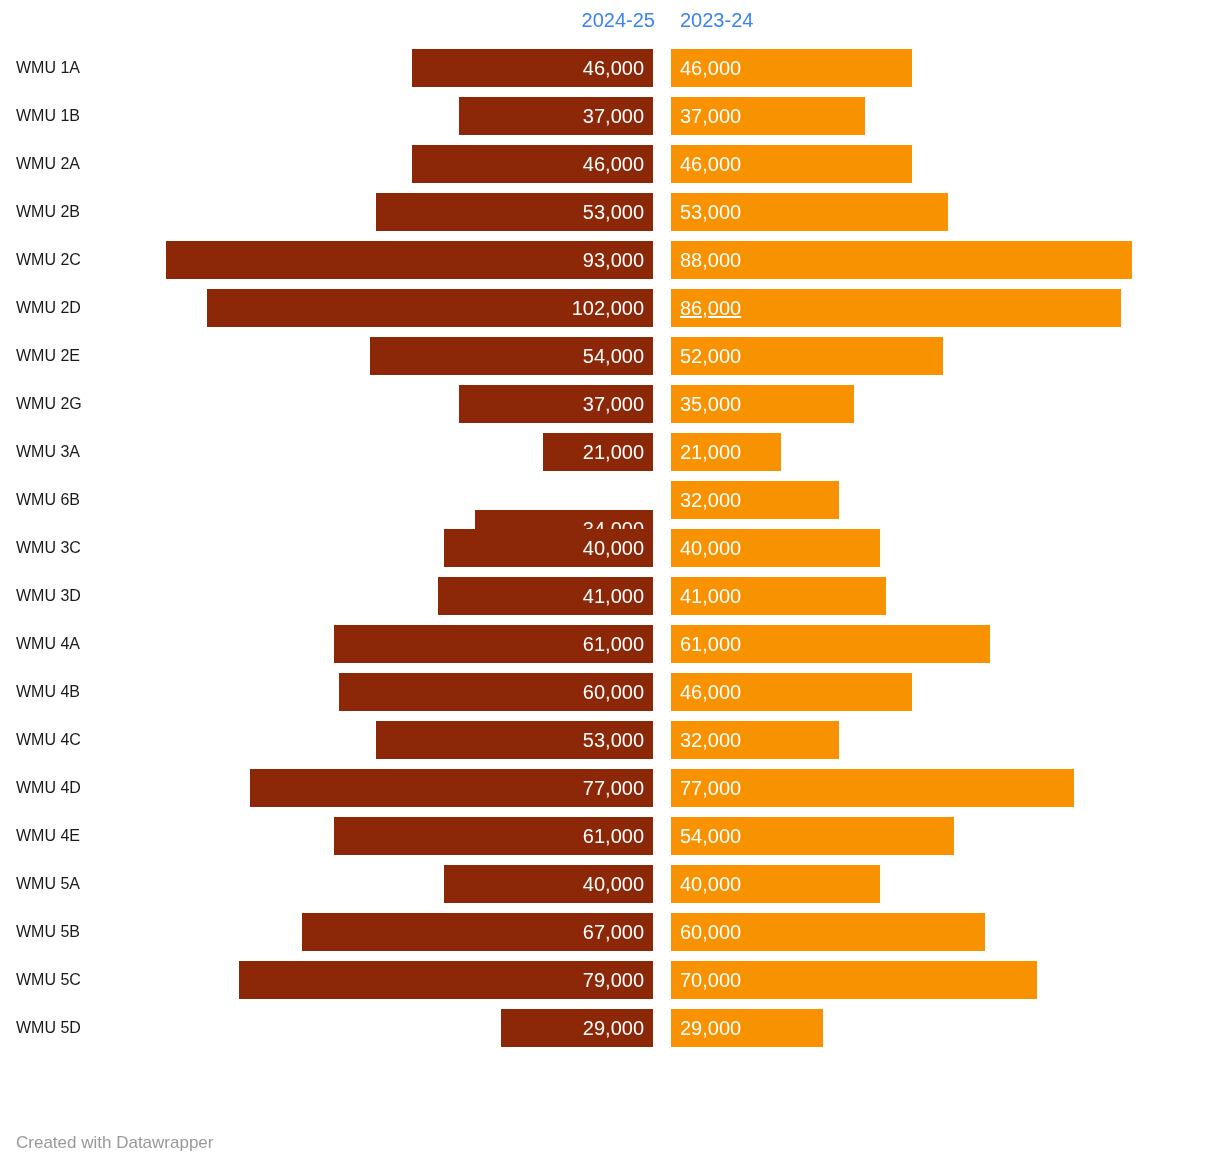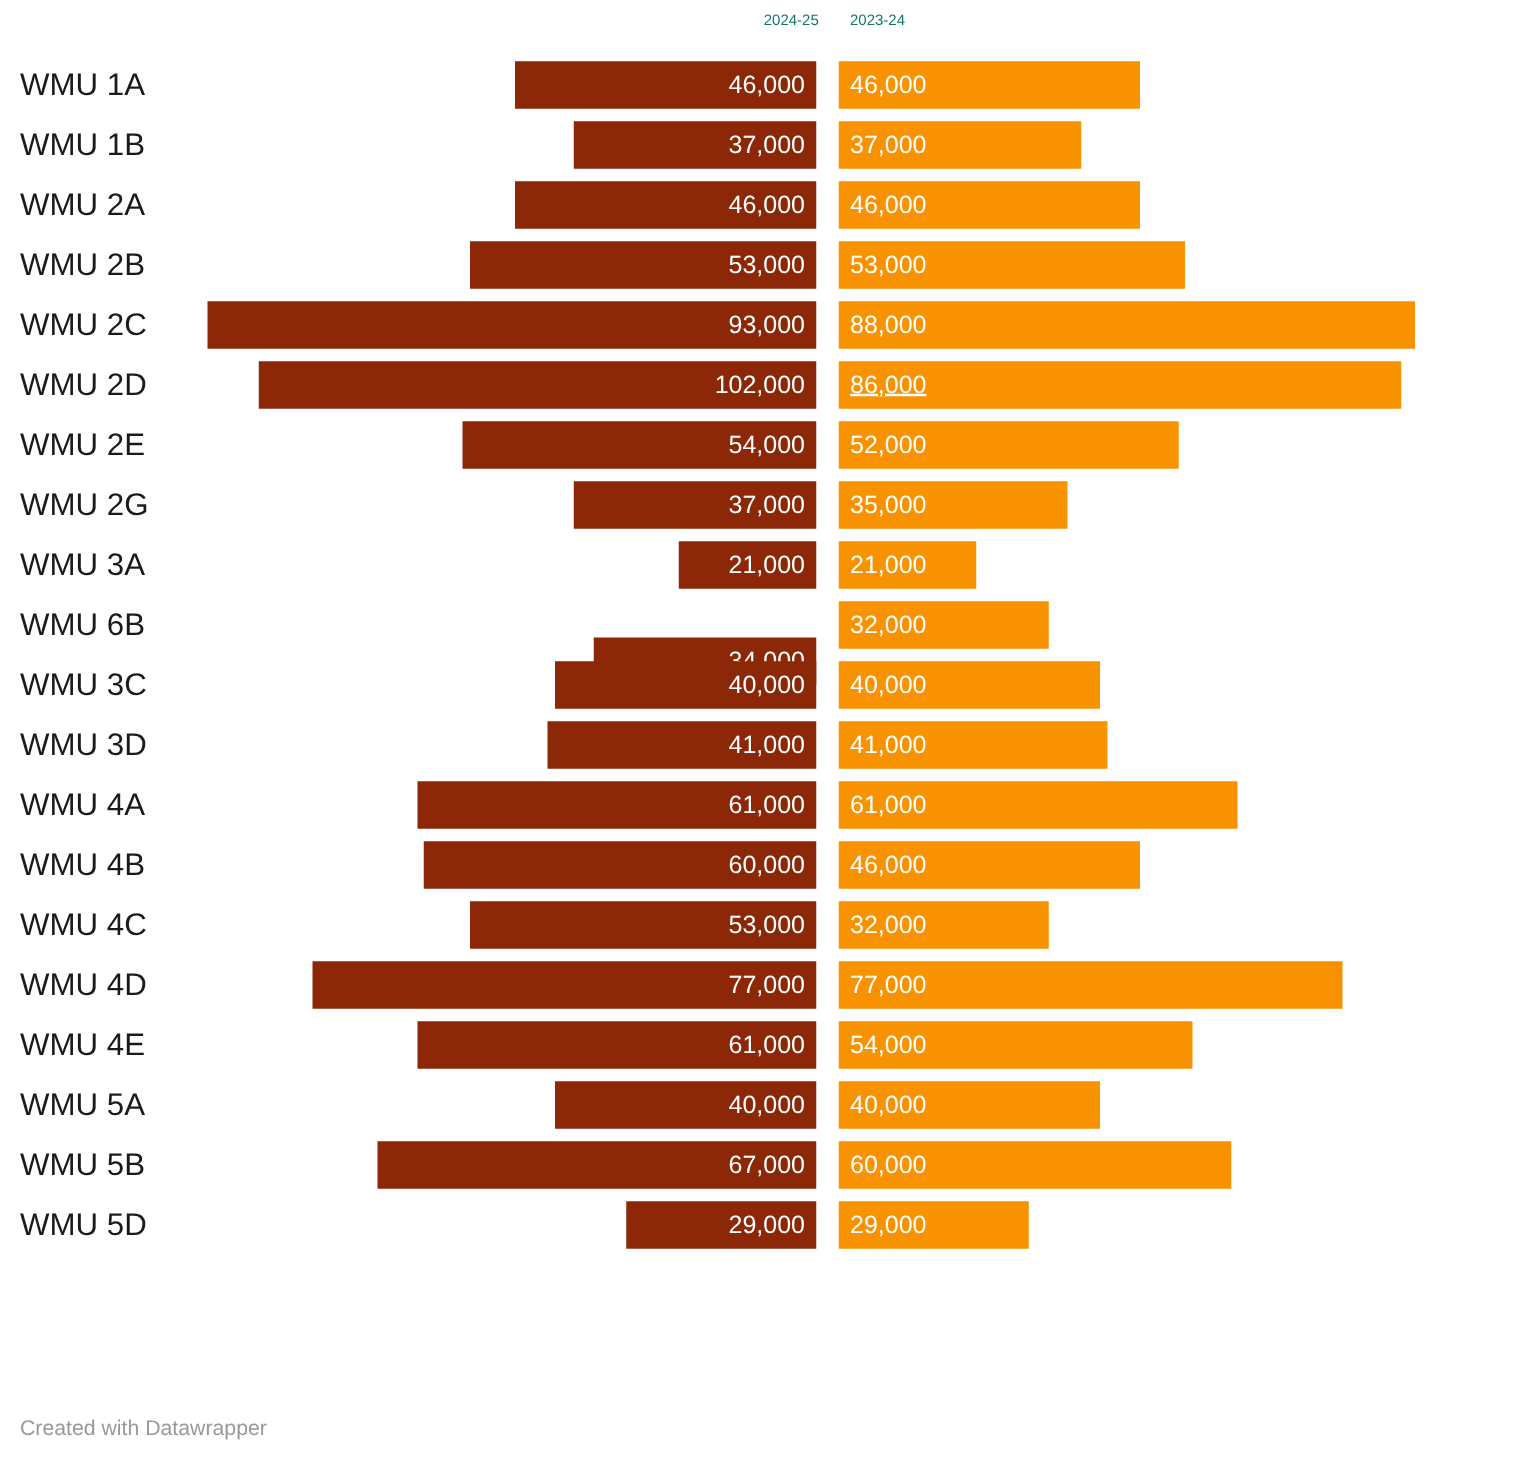--- a/index.html
+++ b/index.html
@@ -27,23 +27,23 @@
   .header {
     position: absolute;
     top: 0;
     left: 0;
     width: 1220px;
     height: 44px;
   }
   .col-head {
     position: absolute;
     top: 9px;
-    font-size: 12px;
+    font-size: 20px;
     font-weight: 400;
-    color: #0f766e;
+    color: #3b82f6;
     white-space: nowrap;
   }
   .col-head.left-series {
     right: 565px;          
     text-align: right;
   }
   .col-head.right-series {
     left: 680px;
     text-align: left;
   }
@@ -59,21 +59,21 @@
     position: relative;
     height: 48px;
   }
 
   .row-label {
     position: absolute;
     left: 16px;
     top: 0;
     height: 48px;
     line-height: 48px;
-    font-size: 25px;
+    font-size: 16px;
     color: #1a1a1a;
     white-space: nowrap;
   }
 
   
   .track-left {
     position: absolute;
     left: 0;
     top: 5px;
     width: 653px;
@@ -370,20 +370,33 @@
             <span>67,000</span>
           </div>
         </div>
         <div class="track-right">
           <div class="bar bar-right" style="width: 314.118px; background: rgb(249, 146, 0);">
             <span>60,000</span>
           </div>
         </div>
       </div>
       <div class="row">
+        <div class="row-label">WMU 5C</div>
+        <div class="track-left">
+          <div class="bar bar-left" style="width: 413.588px; background: rgb(140, 40, 8);">
+            <span>79,000</span>
+          </div>
+        </div>
+        <div class="track-right">
+          <div class="bar bar-right" style="width: 366.471px; background: rgb(249, 146, 0);">
+            <span>70,000</span>
+          </div>
+        </div>
+      </div>
+      <div class="row">
         <div class="row-label">WMU 5D</div>
         <div class="track-left">
           <div class="bar bar-left" style="width: 151.824px; background: rgb(140, 40, 8);">
             <span>29,000</span>
           </div>
         </div>
         <div class="track-right">
           <div class="bar bar-right" style="width: 151.824px; background: rgb(249, 146, 0);">
             <span>29,000</span>
           </div>

